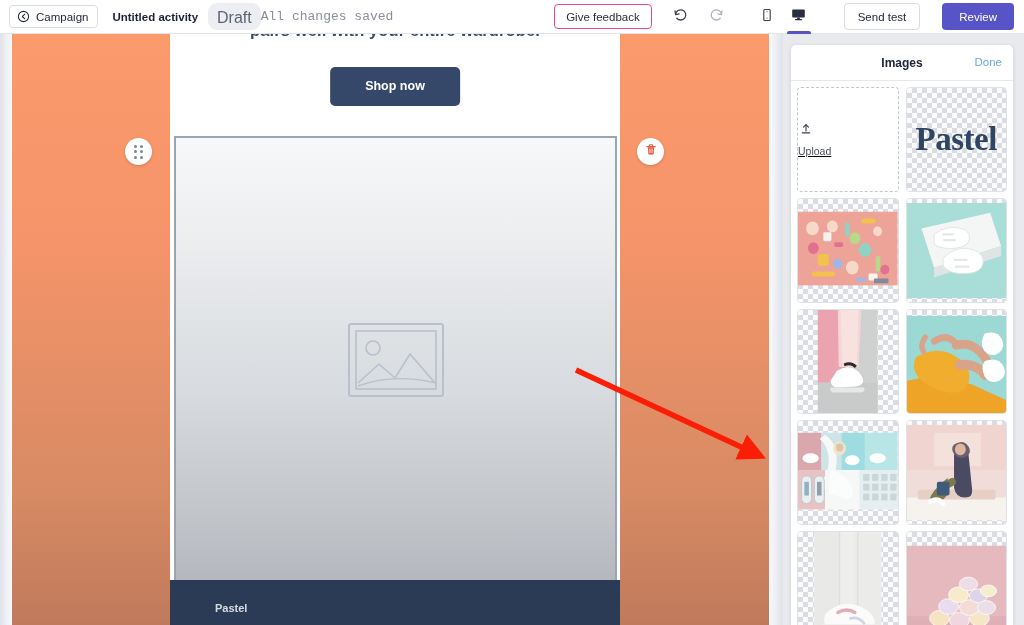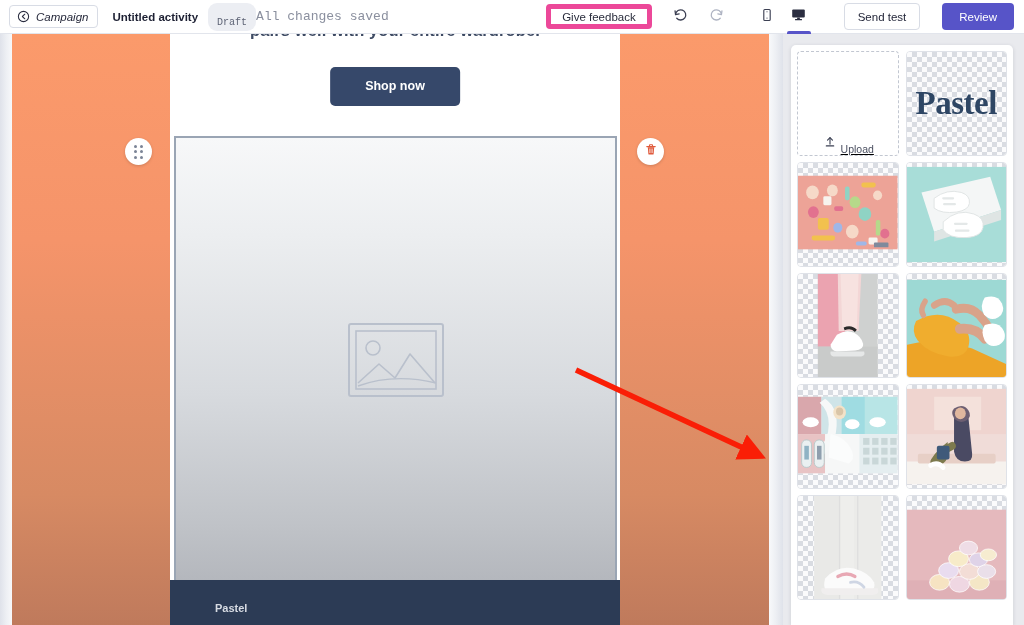--- a/index.html
+++ b/index.html
@@ -13,38 +13,38 @@
   
   .topbar {
     position: absolute; left: 0; top: 0; width: 1024px; height: 34px;
     background: #ffffff; border-bottom: 1px solid #e2e5ec;
     display: flex; align-items: center; z-index: 40;
   }
   .back-btn {
     display: flex; align-items: center; gap: 6px;
     margin-left: 9px; height: 23px; padding: 0 9px 0 7px;
     border: 1px solid #d8dce5; border-radius: 4px; background: #fff;
-    font-size: 11.5px; color: #26293b; cursor: pointer; font-style: italic;
+    font-size: 11.5px; color: #26293b; cursor: pointer;
   }
   .back-ico { width: 13px; height: 13px; display: block; }
   .doc-title {
     margin-left: 14px; font-size: 11.5px; font-weight: bold; color: #1d2033;
   }
   .draft-pill {
-    margin-left: 10px; padding: 14px 9px 3px; border-radius: 9px;
-    background: #eceef3; color: #5d6375; font-size: 10px; font-family: Liberation Mono, monospace;
+    margin-left: 10px; padding: 6px 9px 3px; border-radius: 9px;
+    background: #eceef3; color: #5d6375; font-size: 16px;
   }
   .saved-txt { font-size: 13px; color: #8a8f9e; font-family: Liberation Mono, monospace; }
 
   .topbar-right {
     margin-left: auto; display: flex; align-items: center; height: 34px;
     padding-right: 10px; gap: 0;
   }
   .feedback-btn {
-    height: 25px; padding: 0 11px; border: 5px solid #ec4899;
+    height: 25px; padding: 0 11px; border: 1px solid #ec4899;
     border-radius: 4px; background: #fff; font-size: 11.5px;
     color: #2a2d3d; cursor: pointer;
   }
   .icon-btn {
     width: 30px; height: 30px; display: flex; align-items: center;
     justify-content: center; background: none; border: none; cursor: pointer;
   }
   .undo-grp { display: flex; margin-left: 14px; gap: 6px; }
   .view-grp { display: flex; margin-left: 20px; gap: 2px; }
   .view-tab {
@@ -151,22 +151,22 @@
   }
   .grid {
     padding: 6px 6px 0; display: grid; grid-template-columns: 1fr 1fr;
     gap: 6px 7px;
   }
   .cell {
     position: relative; height: 105px; border: 1px solid #dfe2e8;
     border-radius: 4px; overflow: hidden; background: #fff; cursor: pointer;
   }
   .upload-cell {
-    border: 1px dashed #c2c7d1; display: flex; flex-direction: row;
-    align-items: flex-end; justify-content: center; gap: 3px; text-decoration: underline;
+    border: 1px dashed #c2c7d1; display: flex; flex-direction: column;
+    align-items: flex-start; justify-content: center; gap: 3px; text-decoration: underline;
   }
   .upload-label { font-size: 10.5px; color: #4a4f60; }
   .checker {
     position: absolute; inset: 0;
     background-image:
       linear-gradient(45deg, #d9dce2 25%, transparent 25%, transparent 75%, #d9dce2 75%),
       linear-gradient(45deg, #d9dce2 25%, transparent 25%, transparent 75%, #d9dce2 75%);
     background-size: 10px 10px;
     background-position: 0 0, 5px 5px; background-color: #fbfbfc;
   }
@@ -296,20 +296,24 @@
           <path d="M4.9 5.4 h8.2 l-.7 8.6 a1 1 0 0 1 -1 .9 H6.6 a1 1 0 0 1 -1 -.9 Z" fill="#e05a3c"></path>
           <path d="M7.6 7.6 V12.4 M10.4 7.6 V12.4" stroke="#ffffff" stroke-width="1.1" stroke-linecap="round"></path>
         </svg>
       </span>
     </div>
   </div>
 
   <div class="panel-wrap">
     <div class="panel-card">
 
+      <div class="panel-head">
+        <span class="panel-title">Images</span>
+        <span class="panel-done">Done</span>
+      </div>
 
       <div class="grid">
 
         <div class="cell upload-cell">
           <span>
             <svg viewBox="0 0 20 20" width="16" height="16">
               <path d="M10 3.4 V11.4" stroke="#3a3f52" stroke-width="1.4" stroke-linecap="round"></path>
               <path d="M6.9 6.4 L10 3.3 L13.1 6.4" fill="none" stroke="#3a3f52" stroke-width="1.4" stroke-linecap="round" stroke-linejoin="round"></path>
               <path d="M5.4 13.6 H14.6" stroke="#3a3f52" stroke-width="1.4" stroke-linecap="round"></path>
             </svg>

